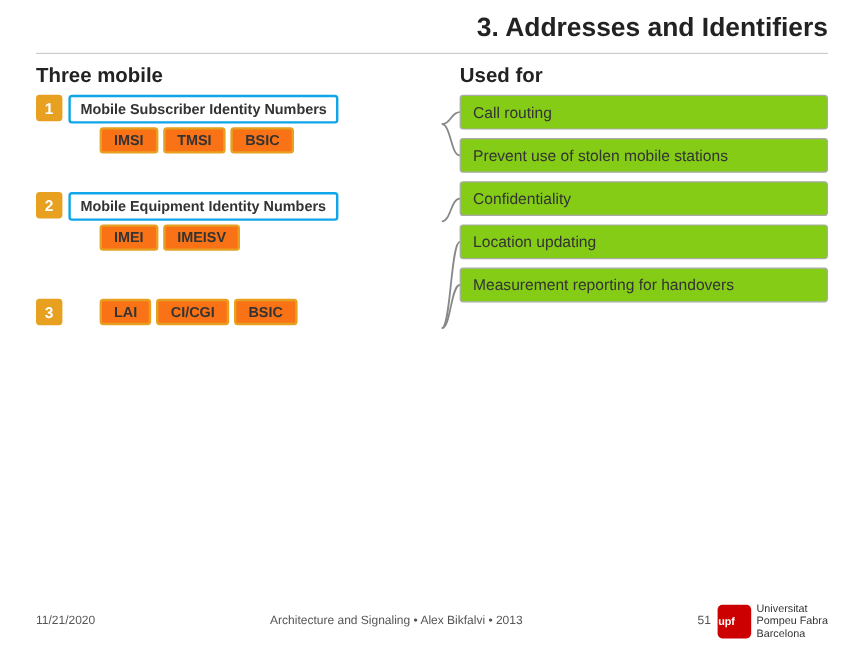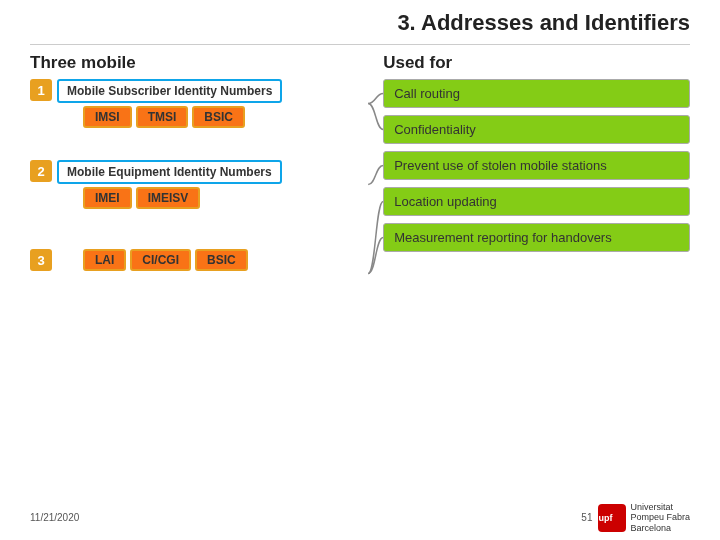--- a/index.html
+++ b/index.html
@@ -240,37 +240,38 @@
             </div>
           </div>
         </div>
       </div>
     </div>
 
     <div class="right-panel" id="right-panel">
       <div class="used-box" id="used1">
         <span>Call routing</span>
       </div>
+      <div class="used-box" id="used3">
+        <span>Prevent use of stolen mobile stations</span>
+      </div>
       <div class="used-box" id="used2">
         <span>Confidentiality</span>
       </div>
-      <div class="used-box" id="used3">
-        <span>Prevent use of stolen mobile stations</span>
-      </div>
       <div class="used-box" id="used4">
         <span>Location updating</span>
       </div>
       <div class="used-box" id="used5">
         <span>Measurement reporting for handovers</span>
       </div>
     </div>
   </div>
 
   <div class="footer">
     <span>11/21/2020</span>
+    <span>Architecture and Signaling • Alex Bikfalvi • 2013</span>
     <div style="display:flex;align-items:center;gap:6px;">
       <span>51</span>
       <div class="footer-logo">
         <div class="logo-box">
           <span>upf</span>
         </div>
         <div class="logo-text" style="white-space:pre-line;">Universitat
 Pompeu Fabra
 Barcelona</div>
       </div>

